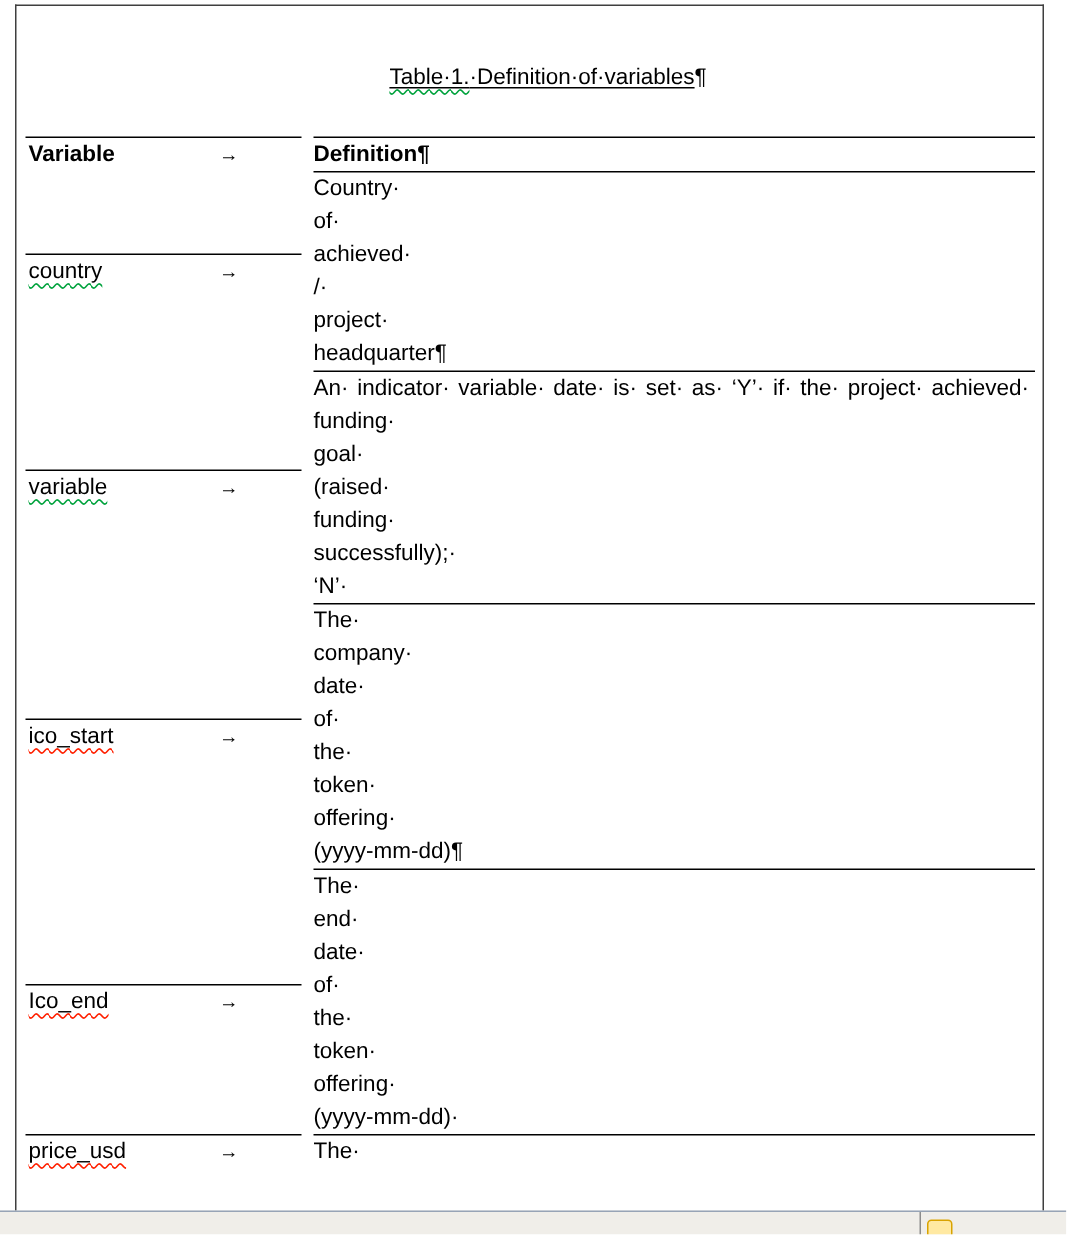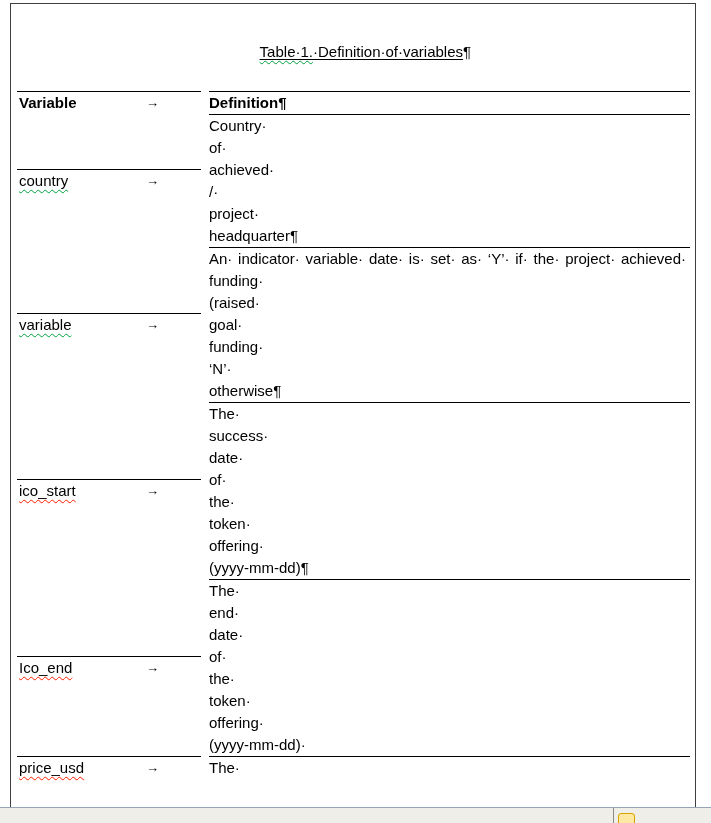--- a/index.html
+++ b/index.html
@@ -80,37 +80,37 @@
               <div class="unit">set·</div>
               <div class="unit">as·</div>
               <div class="unit">‘Y’·</div>
               <div class="unit">if·</div>
               <div class="unit">the·</div>
               <div class="unit">project·</div>
               <div class="unit">achieved·</div>
             </div>
             <div class="tline">
               <div class="unit">funding·</div>
+              <div class="unit">goal·</div>
               <div class="unit">(raised·</div>
-              <div class="unit">goal·</div>
               <div class="unit">funding·</div>
+              <div class="unit">successfully);·</div>
               <div class="unit">‘N’·</div>
-              <div class="unit">otherwise¶</div>
             </div>
           </div>
         </div>
         <div class="trow">
           <div class="col1">
             <div class="vname wavy-red">ico_start</div>
             <div class="arrow">→</div>
           </div>
           <div class="col2">
             <div class="tline">
               <div class="unit">The·</div>
-              <div class="unit">success·</div>
+              <div class="unit">company·</div>
               <div class="unit">date·</div>
               <div class="unit">of·</div>
               <div class="unit">the·</div>
               <div class="unit">token·</div>
               <div class="unit">offering·</div>
               <div class="unit">(yyyy-mm-dd)¶</div>
             </div>
           </div>
         </div>
         <div class="trow">

